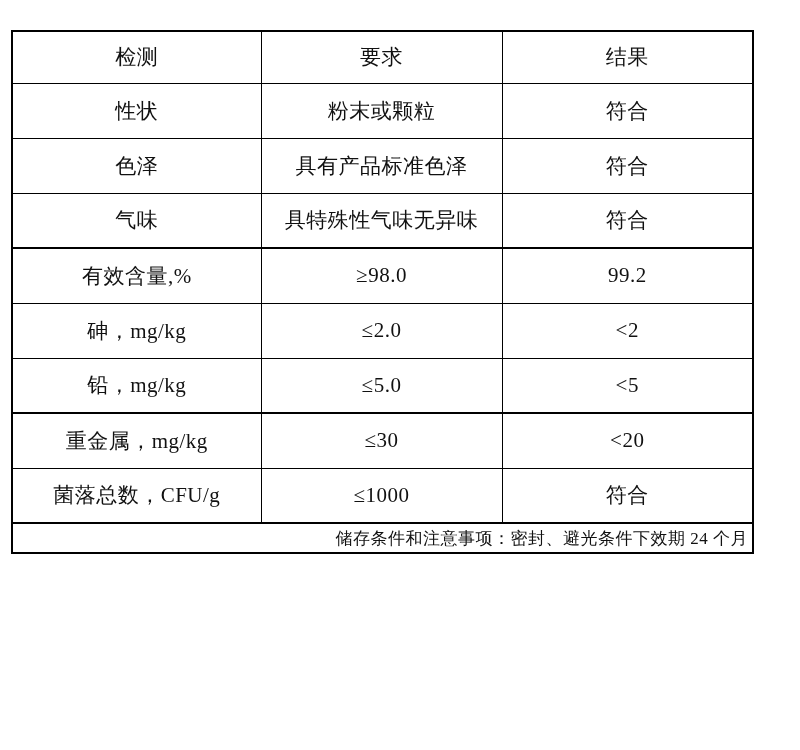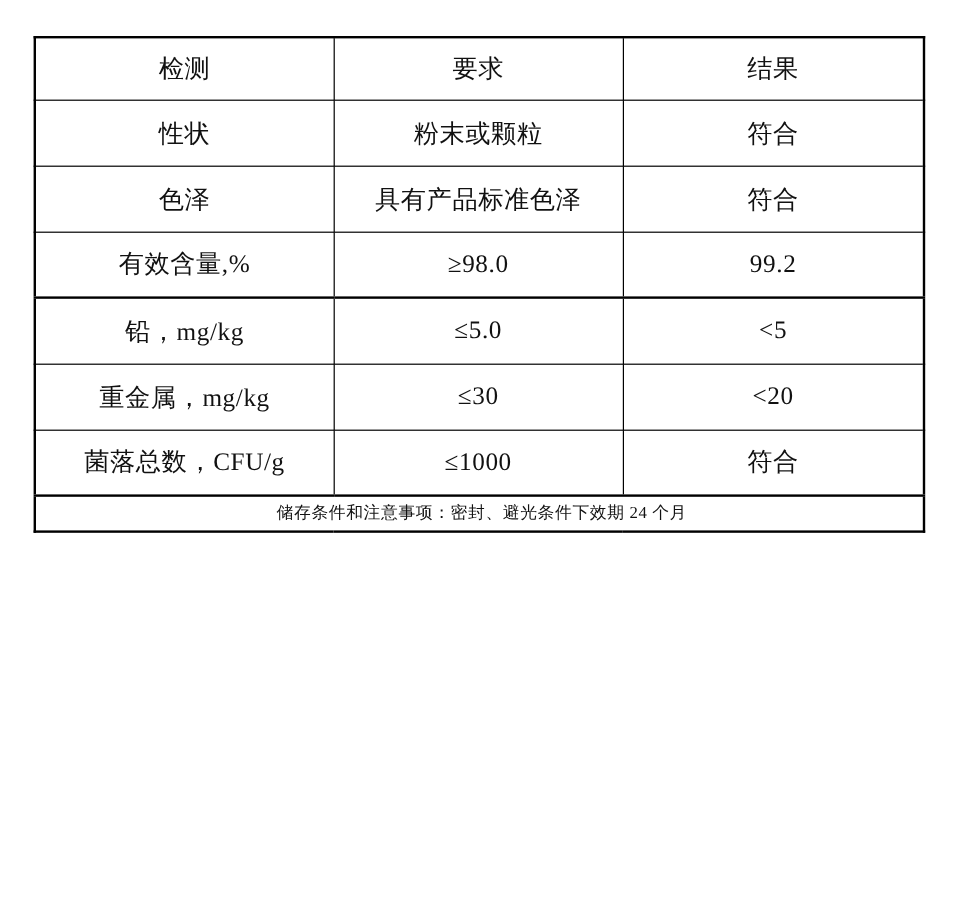--- a/index.html
+++ b/index.html
@@ -13,21 +13,21 @@
   }
   .page {
     position: relative;
     width: 800px;
     height: 750px;
     background: #ffffff;
     overflow: hidden;
   }
   table.report {
     position: absolute;
-    left: 28px;
+    left: 11px;
     top: 30px;
     width: 741px;
     border-collapse: collapse;
     table-layout: fixed;
     border: 2px solid #000000;
     padding-left: 16px;
   }
   col.c1 { width: 249px; }
   col.c2 { width: 241px; }
   col.c3 { width: 251px; }
@@ -44,22 +44,22 @@
     white-space: nowrap;
   }
   .report thead tr { height: 52px; }
   .report tbody tr { height: 55px; }
   
   .report tbody tr:nth-child(3) td,
   .report tbody tr:nth-child(6) td,
   .report tbody tr:nth-child(9) td { border-bottom-width: 2px; }
   .report tfoot td {
     height: 28px;
-    text-align: center;
-    font-size: 14px;
+    text-align: right;
+    font-size: 17px;
     letter-spacing: 0.5px;
     padding-left: 8px;
     border-top-width: 2px;
   }
 </style>
 </head>
 <body>
 
 <div class="page">
   <table class="report">
@@ -80,23 +80,33 @@
         <td>性状</td>
         <td>粉末或颗粒</td>
         <td>符合</td>
       </tr>
       <tr>
         <td>色泽</td>
         <td>具有产品标准色泽</td>
         <td>符合</td>
       </tr>
       <tr>
+        <td>气味</td>
+        <td>具特殊性气味无异味</td>
+        <td>符合</td>
+      </tr>
+      <tr>
         <td>有效含量,%</td>
         <td>≥98.0</td>
         <td>99.2</td>
+      </tr>
+      <tr>
+        <td>砷，mg/kg</td>
+        <td>≤2.0</td>
+        <td>&lt;2</td>
       </tr>
       <tr>
         <td>铅，mg/kg</td>
         <td>≤5.0</td>
         <td>&lt;5</td>
       </tr>
       <tr>
         <td>重金属，mg/kg</td>
         <td>≤30</td>
         <td>&lt;20</td>

